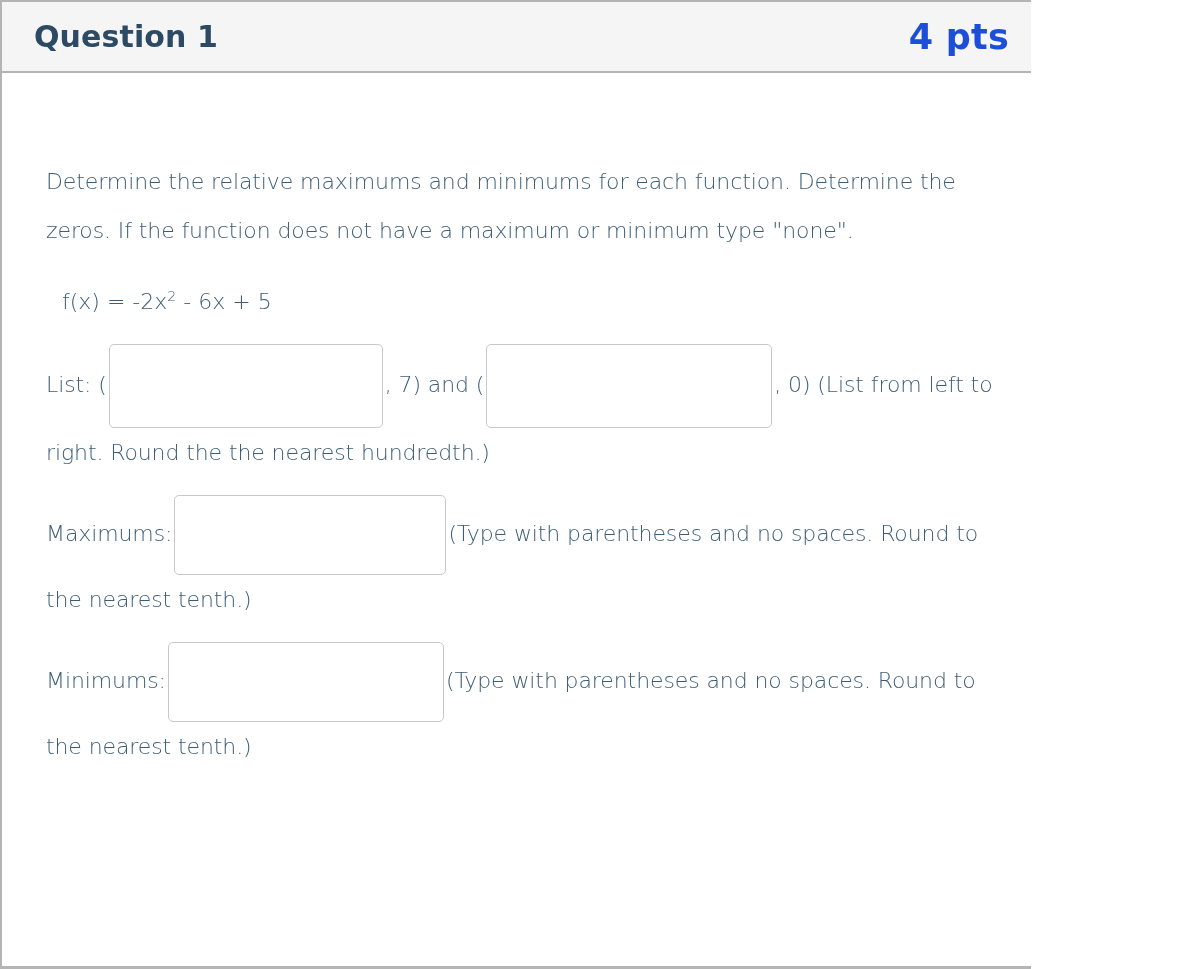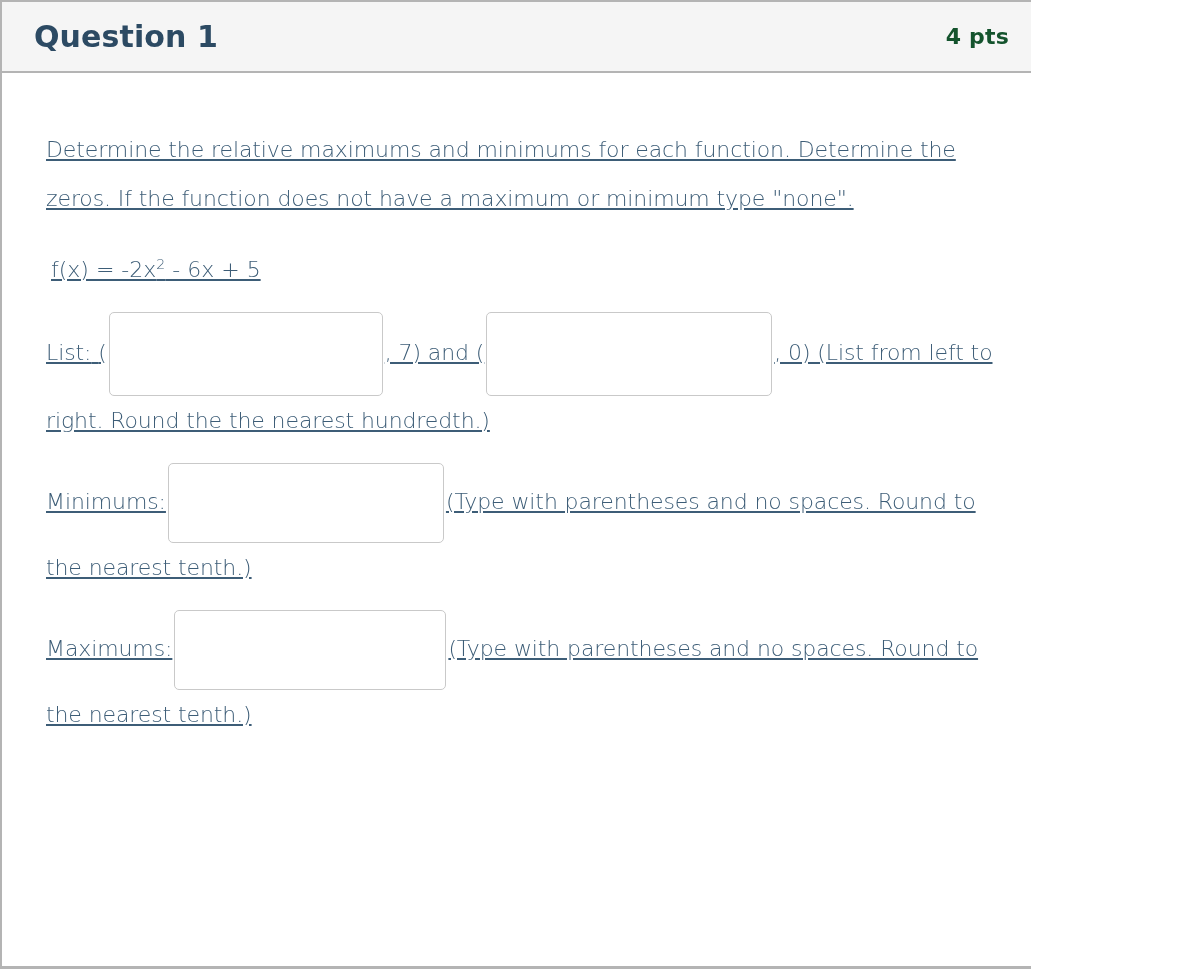--- a/index.html
+++ b/index.html
@@ -39,44 +39,43 @@
   .question-title {
     font-family: "DejaVu Sans", sans-serif;
     font-size: 30px;
     font-weight: bold;
     color: #2c4a63;
     letter-spacing: 0.1px;
   }
 
   .question-points {
     font-family: "DejaVu Sans", sans-serif;
-    font-size: 22px;
+    font-size: 35px;
     font-weight: bold;
-    color: #14532d;
+    color: #1d4ed8;
     letter-spacing: 0.2px;
   }
 
   .question-body {
-    padding: 52px 30px 0 44px;
+    padding: 84px 30px 0 44px;
     color: #3d5d77;
     font-size: 22px;
     line-height: 49px;
     font-family: "DejaVu Sans", sans-serif;
     font-weight: 300;
-    text-decoration: underline;
   }
 
   .prompt-paragraph {
     max-width: 1105px;
     margin: 0 0 22px 0;
     letter-spacing: -0.1px;
   }
 
   .equation-line {
-    margin: 0 0 18px 5px;
+    margin: 0 0 18px 16px;
     font-size: 22px;
     white-space: nowrap;
   }
   .equation-line sup {
     font-size: 0.64em;
     vertical-align: super;
     line-height: 0;
   }
 
   .answer-block {
@@ -123,21 +122,21 @@
     <p class="equation-line">
       <span>f(x) = -2x</span><sup>2</sup><span> - 6x + 5</span>
     </p>
 
     <div class="answer-block">
       <span class="inline-label">List:</span>
       <span class="inline-label">(</span><input class="answer-input zeros-a" type="text" placeholder="" style=""><span class="inline-label">, 7) and (</span><input class="answer-input zeros-b" type="text" placeholder="" style=""><span>, 0) (List from left to right. Round the the nearest hundredth.)</span>
     </div>
 
     <div class="answer-block">
-      <span class="inline-label">Minimums:</span><input class="answer-input minimums" type="text" placeholder="" style=""><span>(Type with parentheses and no spaces. Round to the nearest tenth.)</span>
+      <span class="inline-label">Maximums:</span><input class="answer-input maximums" type="text" placeholder="" style=""><span>(Type with parentheses and no spaces. Round to the nearest tenth.)</span>
     </div>
 
     <div class="answer-block">
-      <span class="inline-label">Maximums:</span><input class="answer-input maximums" type="text" placeholder="" style=""><span>(Type with parentheses and no spaces. Round to the nearest tenth.)</span>
+      <span class="inline-label">Minimums:</span><input class="answer-input minimums" type="text" placeholder="" style=""><span>(Type with parentheses and no spaces. Round to the nearest tenth.)</span>
     </div>
 
   </div>
 </div>
 
 </body></html>

